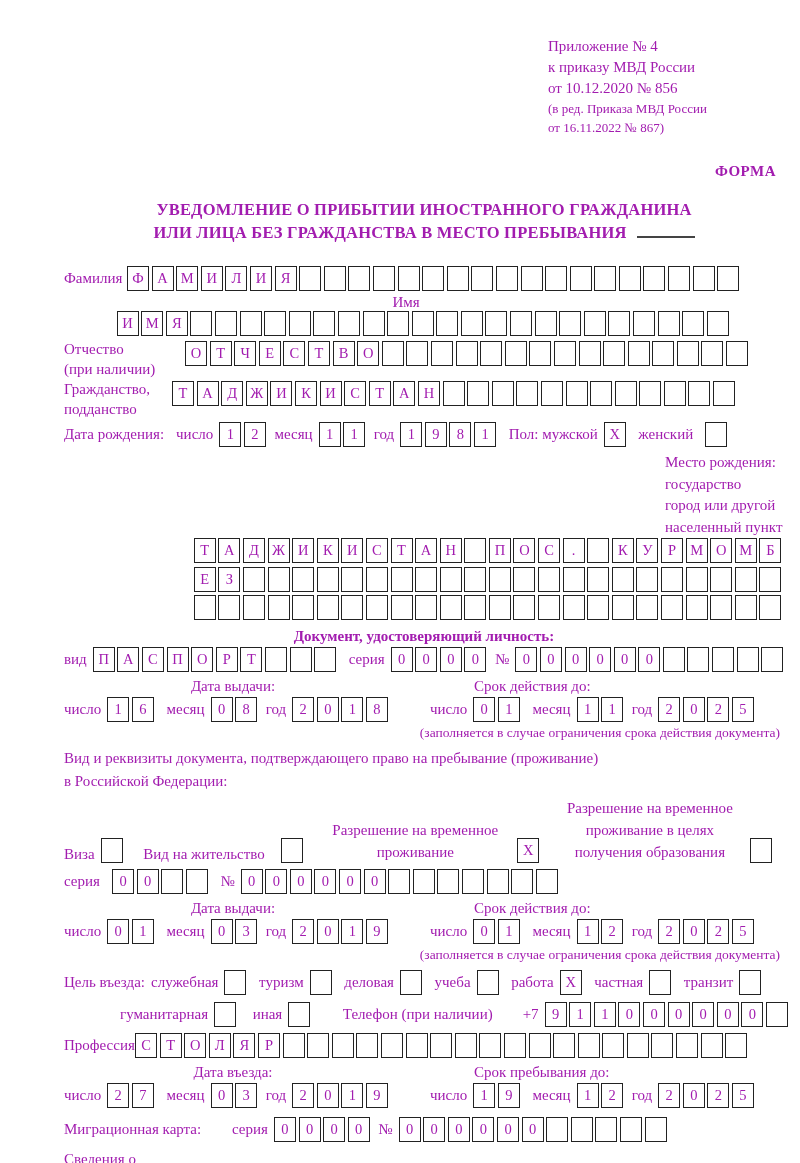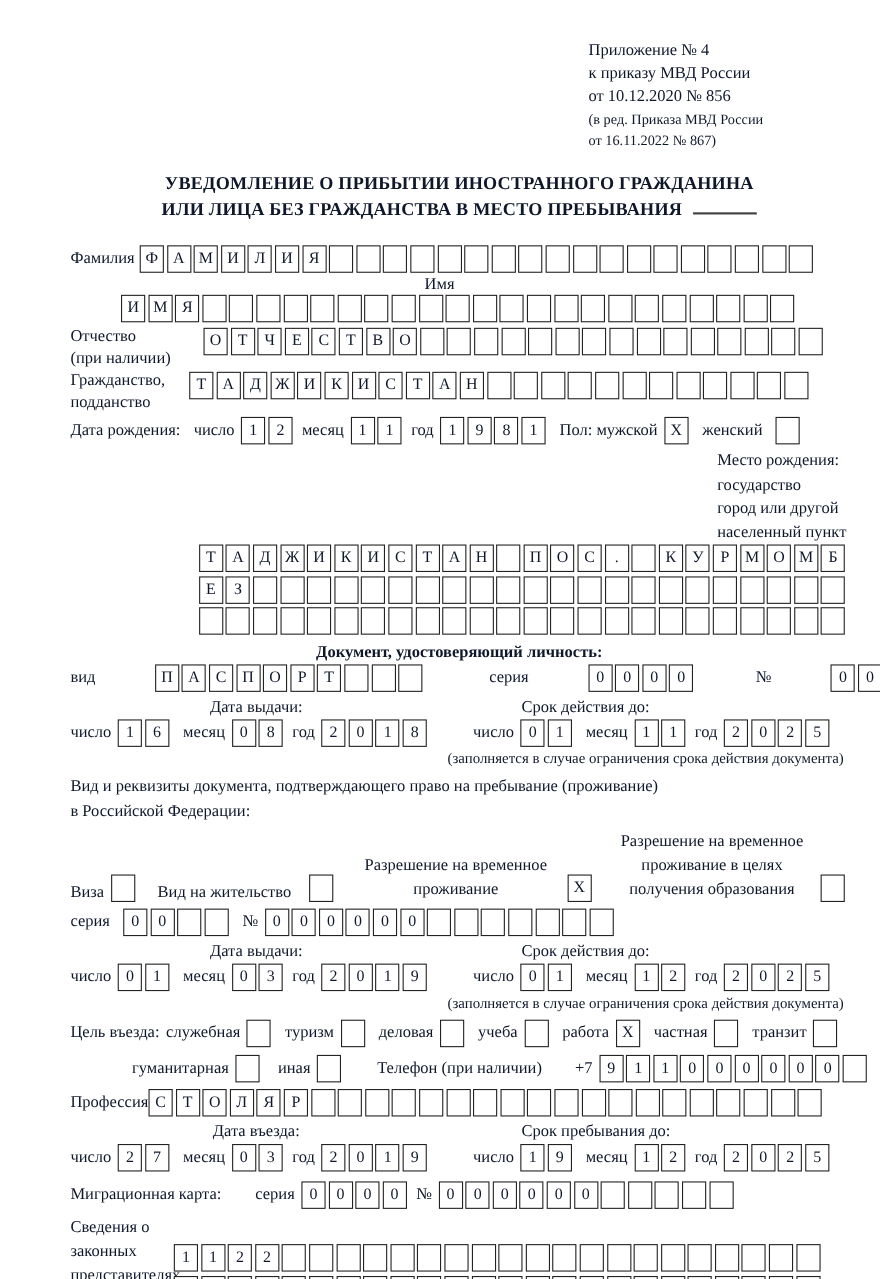--- a/index.html
+++ b/index.html
@@ -1,19 +1,19 @@
 <!DOCTYPE html>
 <html><head>
 <meta charset="utf-8">
 <style>
   html,body{margin:0;padding:0;background:#fff;}
   .page{
-    width:800px;height:1163px;box-sizing:border-box;background:#fff;color:#0f172a;
+    width:800px;height:1163px;box-sizing:border-box;background:#fff;color:#a21caf;
     font-family:"Liberation Serif","DejaVu Serif",serif;font-size:15px;
-    padding:36px 29px 10px 64px;overflow:hidden;position:relative;white-space:nowrap;
+    padding:36px 16px 10px 64px;overflow:hidden;position:relative;white-space:nowrap;
   }
   .annex{margin-left:auto;width:236px;line-height:21px;}
   .annex .small{font-size:13px;line-height:19px;}
   .forma{text-align:right;font-weight:bold;margin:26px 8px 0 0;letter-spacing:.5px;}
   .title{text-align:center;font-weight:bold;font-size:16.5px;line-height:23px;margin-top:18px;letter-spacing:.2px;}
   .blank-line{display:inline-block;width:58px;border-bottom:2px solid #444;height:14px;margin-left:10px;}
   .section{font-weight:bold;font-size:15.2px;margin-top:24px;letter-spacing:.2px;}
   .row{display:flex;align-items:center;margin-top:5px;}
   .row-start{align-items:flex-end;}
   .lbl{margin-right:6px;}
@@ -41,20 +41,21 @@
 <div class="page">
 
   <div class="annex">
     <div>Приложение № 4</div>
     <div>к приказу МВД России</div>
     <div>от 10.12.2020 № 856</div>
     <div class="small">(в ред. Приказа МВД России</div>
     <div class="small">от 16.11.2022 № 867)</div>
   </div>
 
+  <div class="forma">ФОРМА</div>
 
   <div class="title">
     <div>УВЕДОМЛЕНИЕ О ПРИБЫТИИ ИНОСТРАННОГО ГРАЖДАНИНА</div>
     <div>
       <span>ИЛИ ЛИЦА БЕЗ ГРАЖДАНСТВА В МЕСТО ПРЕБЫВАНИЯ</span><span class="blank-line"></span>
     </div>
   </div>
 
 
   <div class="row" style="margin-top:22px;">
@@ -296,21 +297,21 @@
           <span class="cell"></span>
           <span class="cell"></span>
           <span class="cell"></span>
           <span class="cell"></span>
         </span>
     </span>
   </div>
 
   <div class="center" style="font-weight:bold;margin-top:4px;">Документ, удостоверяющий личность:</div>
 
-  <div class="row" style="margin-top:2px;gap:48px;">
+  <div class="row" style="margin-top:2px;">
     <span class="lbl" style="width:40px;">вид</span>
     <span class="boxrow">
         <span class="cell">П</span>
         <span class="cell">А</span>
         <span class="cell">С</span>
         <span class="cell">П</span>
         <span class="cell">О</span>
         <span class="cell">Р</span>
         <span class="cell">Т</span>
         <span class="cell"></span>

